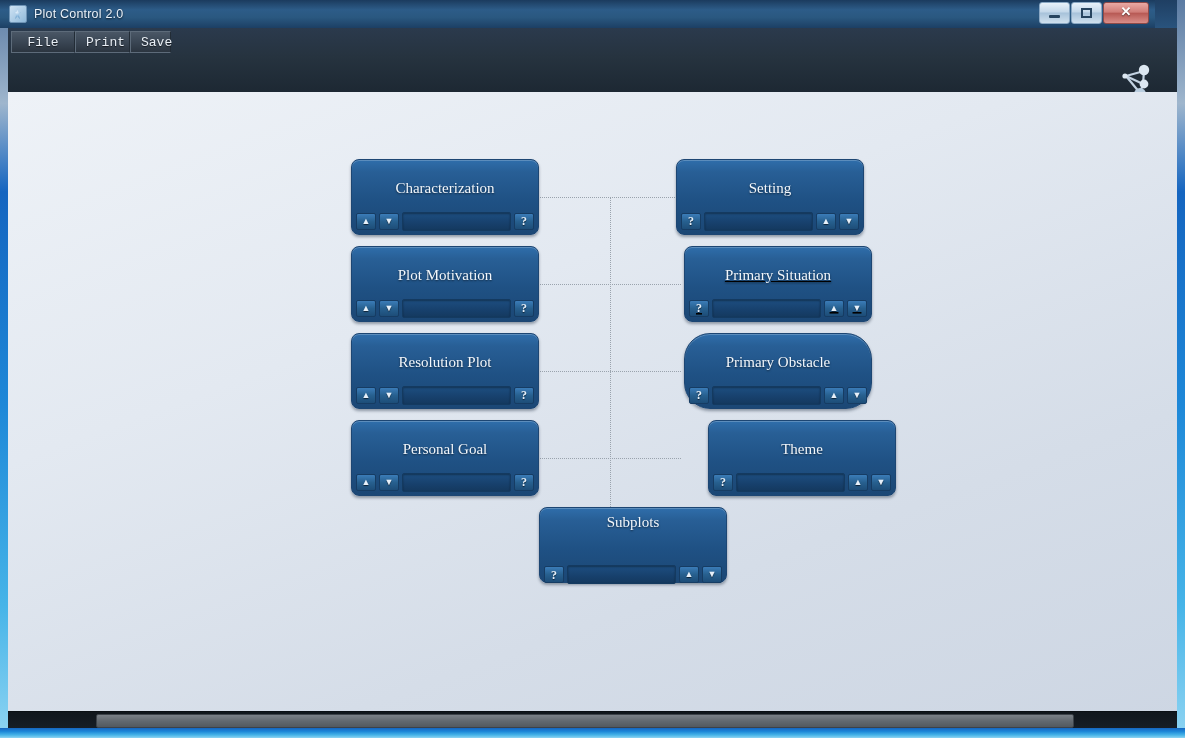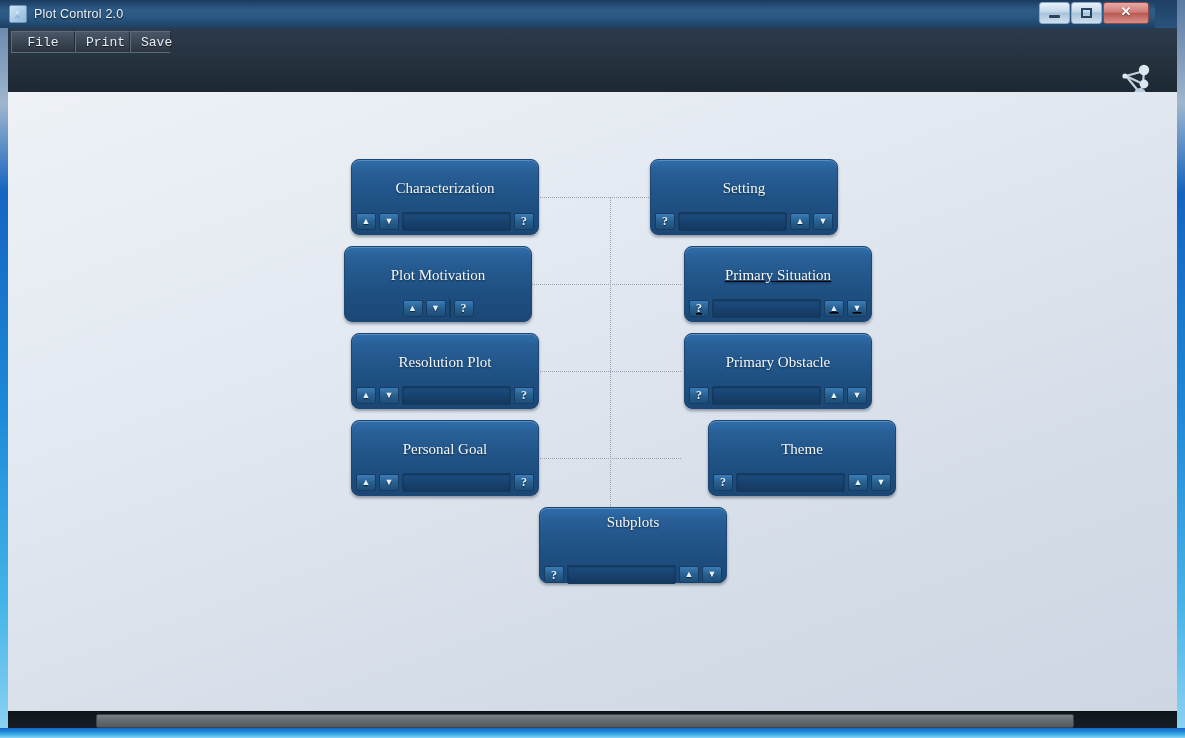--- a/index.html
+++ b/index.html
@@ -160,21 +160,21 @@
       <div class="card" style="left:343px;top:67px;">
         <div class="title">Characterization</div>
         <div class="foot">
           <div class="sq">▲</div>
           <div class="sq">▼</div>
           <div class="bar"></div>
           <div class="sq q">?</div>
         </div>
       </div>
 
-      <div class="card" style="left:336px;top:154px;align-items:center;">
+      <div class="card" style="left:343px;top:154px;">
         <div class="title">Plot Motivation</div>
         <div class="foot">
           <div class="sq">▲</div>
           <div class="sq">▼</div>
           <div class="bar"></div>
           <div class="sq q">?</div>
         </div>
       </div>
 
       <div class="card" style="left:343px;top:241px;">
@@ -190,41 +190,41 @@
       <div class="card" style="left:343px;top:328px;">
         <div class="title">Personal Goal</div>
         <div class="foot">
           <div class="sq">▲</div>
           <div class="sq">▼</div>
           <div class="bar"></div>
           <div class="sq q">?</div>
         </div>
       </div>
 
-      <div class="card" style="left:642px;top:67px;text-align:right;">
+      <div class="card" style="left:668px;top:67px;text-align:right;">
         <div class="title">Setting</div>
         <div class="foot">
           <div class="sq q">?</div>
           <div class="bar"></div>
           <div class="sq">▲</div>
           <div class="sq">▼</div>
         </div>
       </div>
 
       <div class="card" style="left:676px;top:154px;text-decoration:underline;">
         <div class="title">Primary Situation</div>
         <div class="foot">
           <div class="sq q">?</div>
           <div class="bar"></div>
           <div class="sq">▲</div>
           <div class="sq">▼</div>
         </div>
       </div>
 
-      <div class="card" style="left:676px;top:241px;">
+      <div class="card" style="left:676px;top:241px;border-radius:26px;">
         <div class="title">Primary Obstacle</div>
         <div class="foot">
           <div class="sq q">?</div>
           <div class="bar"></div>
           <div class="sq">▲</div>
           <div class="sq">▼</div>
         </div>
       </div>
 
       <div class="card" style="left:676px;top:328px;margin-left:24px;">

